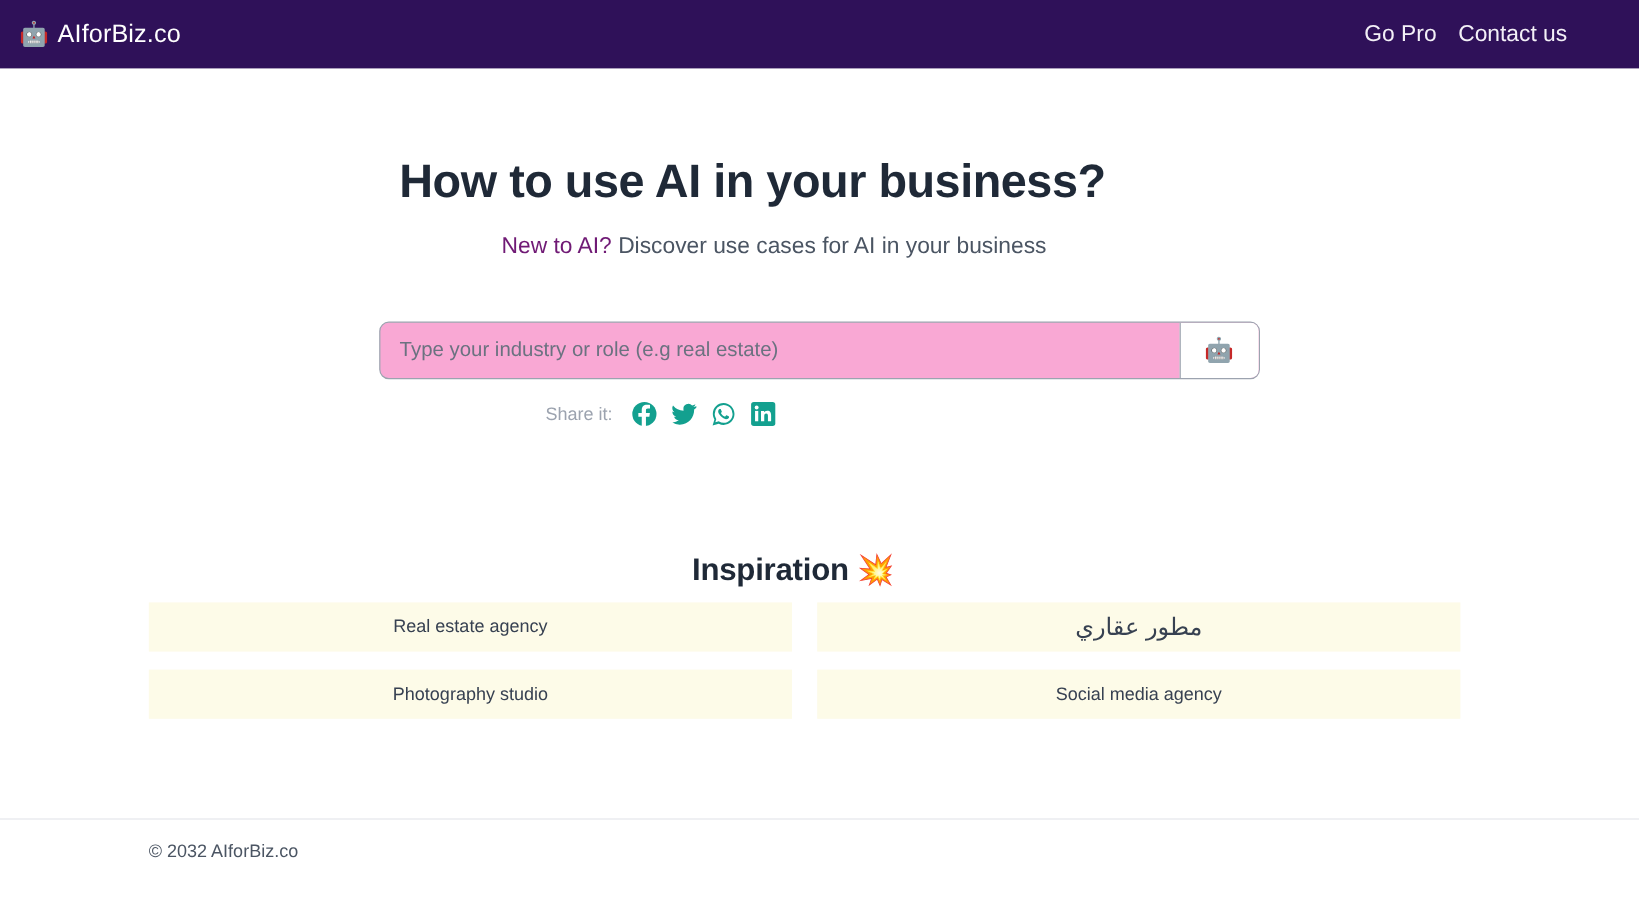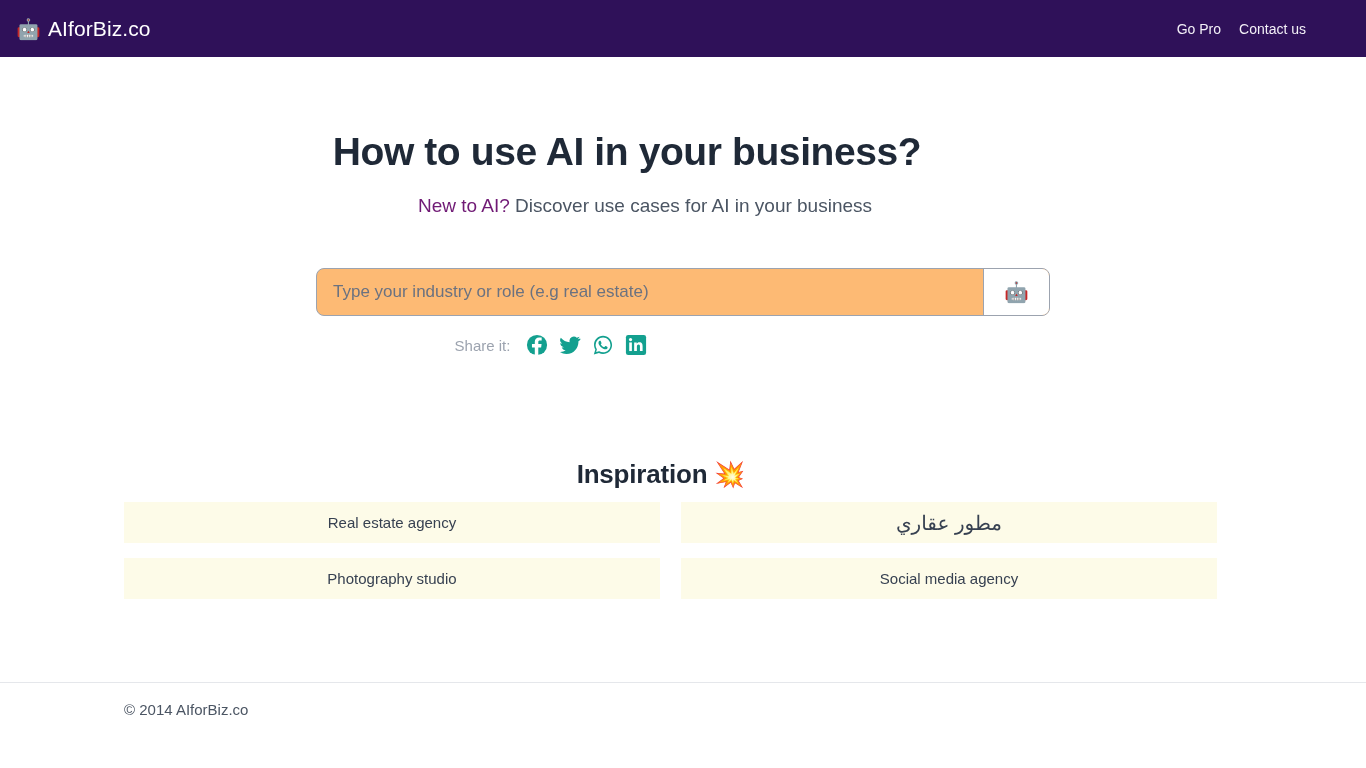--- a/index.html
+++ b/index.html
@@ -46,21 +46,21 @@
     font-weight: 400;
     letter-spacing: 0.1px;
   }
   .nav-links {
     display: flex;
     align-items: center;
     gap: 18px;
   }
   .nav-link {
     color: #f3f0f7;
-    font-size: 14px;
+    font-size: 19px;
     text-decoration: none;
     cursor: pointer;
   }
 
   
   .hero {
     position: absolute;
     top: 57px; left: 0;
     width: 1254px;
     text-align: center;
@@ -90,21 +90,21 @@
   
   .search-wrap {
     position: absolute;
     top: 268px;
     left: 316px;
     width: 734px;
     height: 48px;
     display: flex;
     border: 1px solid #9ca3af;
     border-radius: 8px;
-    background: #fdba74;
+    background: #f9a8d4;
     overflow: hidden;
   }
   .search-input {
     flex: 1 1 auto;
     border: none;
     outline: none;
     padding: 0 16px;
     font-size: 17px;
     color: #111827;
     font-family: "Liberation Sans", sans-serif;
@@ -275,13 +275,13 @@
 </h2>
 
 <div class="cards">
   <div class="card">Real estate agency</div>
   <div class="card rtl">مطور عقاري</div>
   <div class="card">Photography studio</div>
   <div class="card">Social media agency</div>
 </div>
 
 <div class="footer-divider"></div>
-<div class="footer">© 2014 AIforBiz.co</div>
+<div class="footer">© 2032 AIforBiz.co</div>
 
 </body></html>

